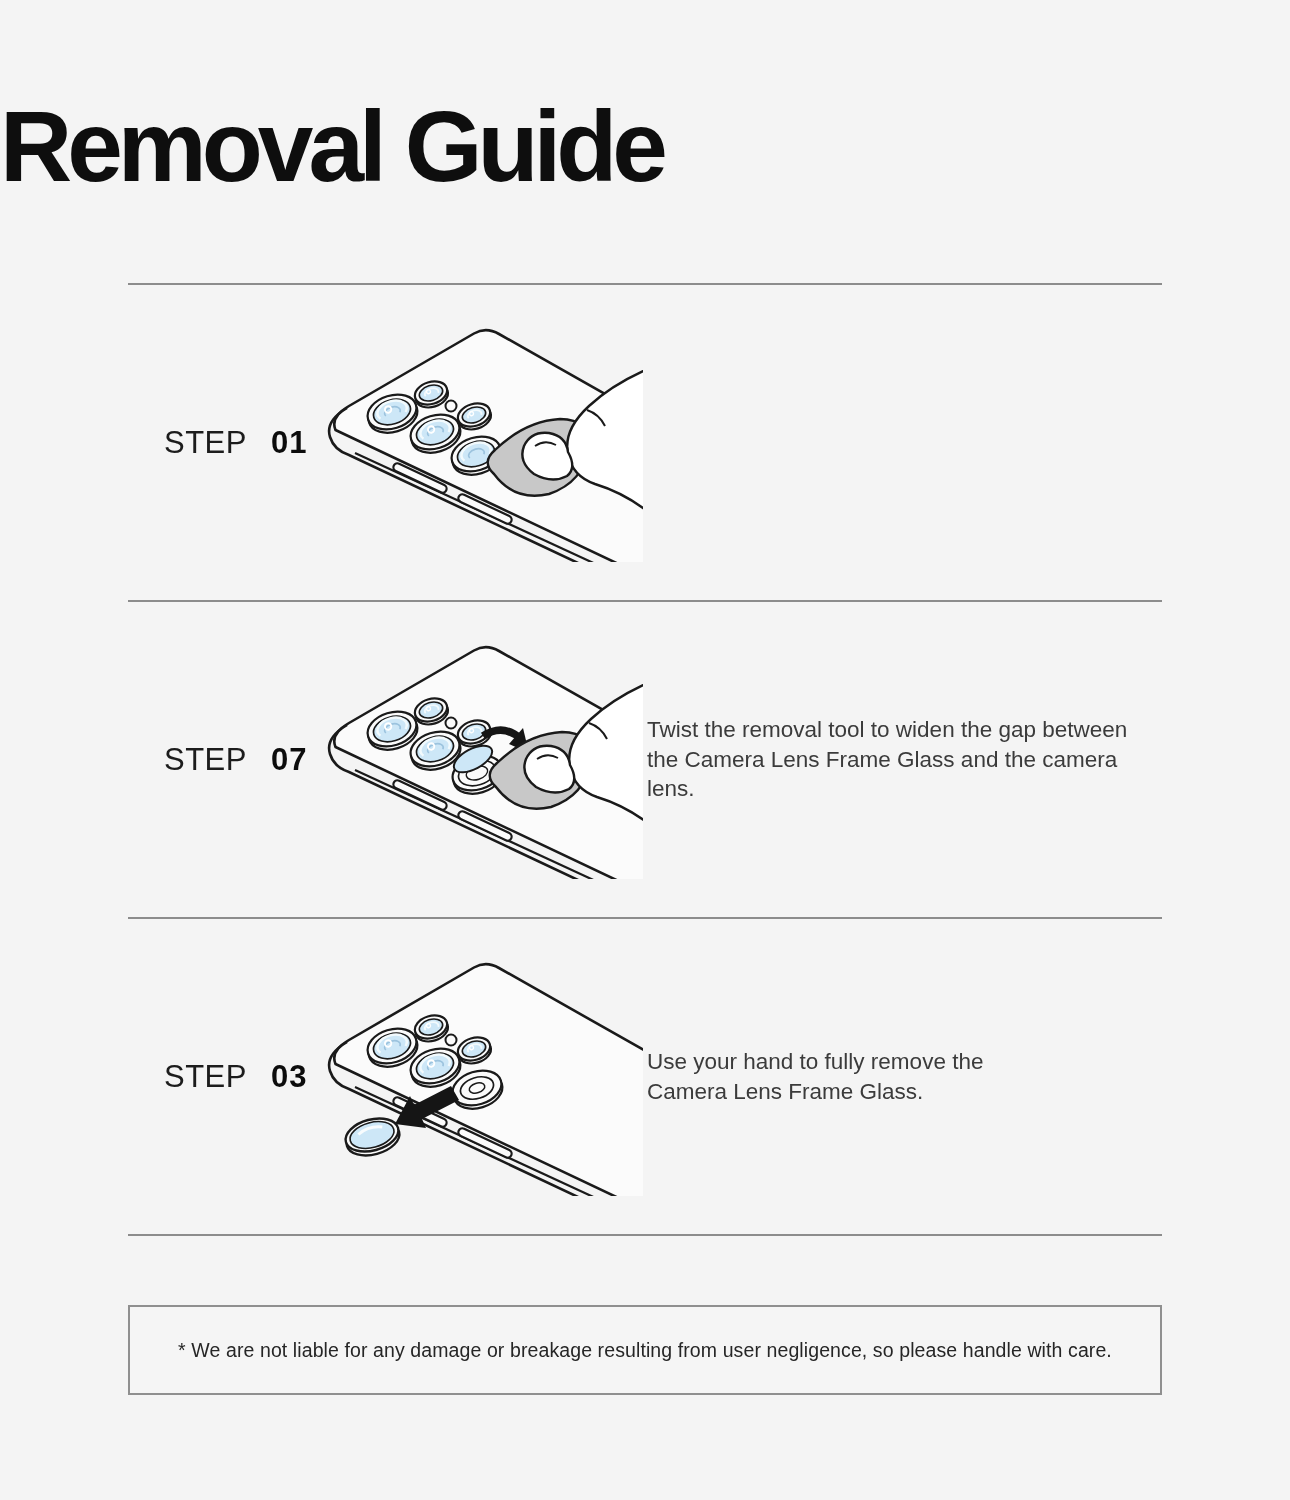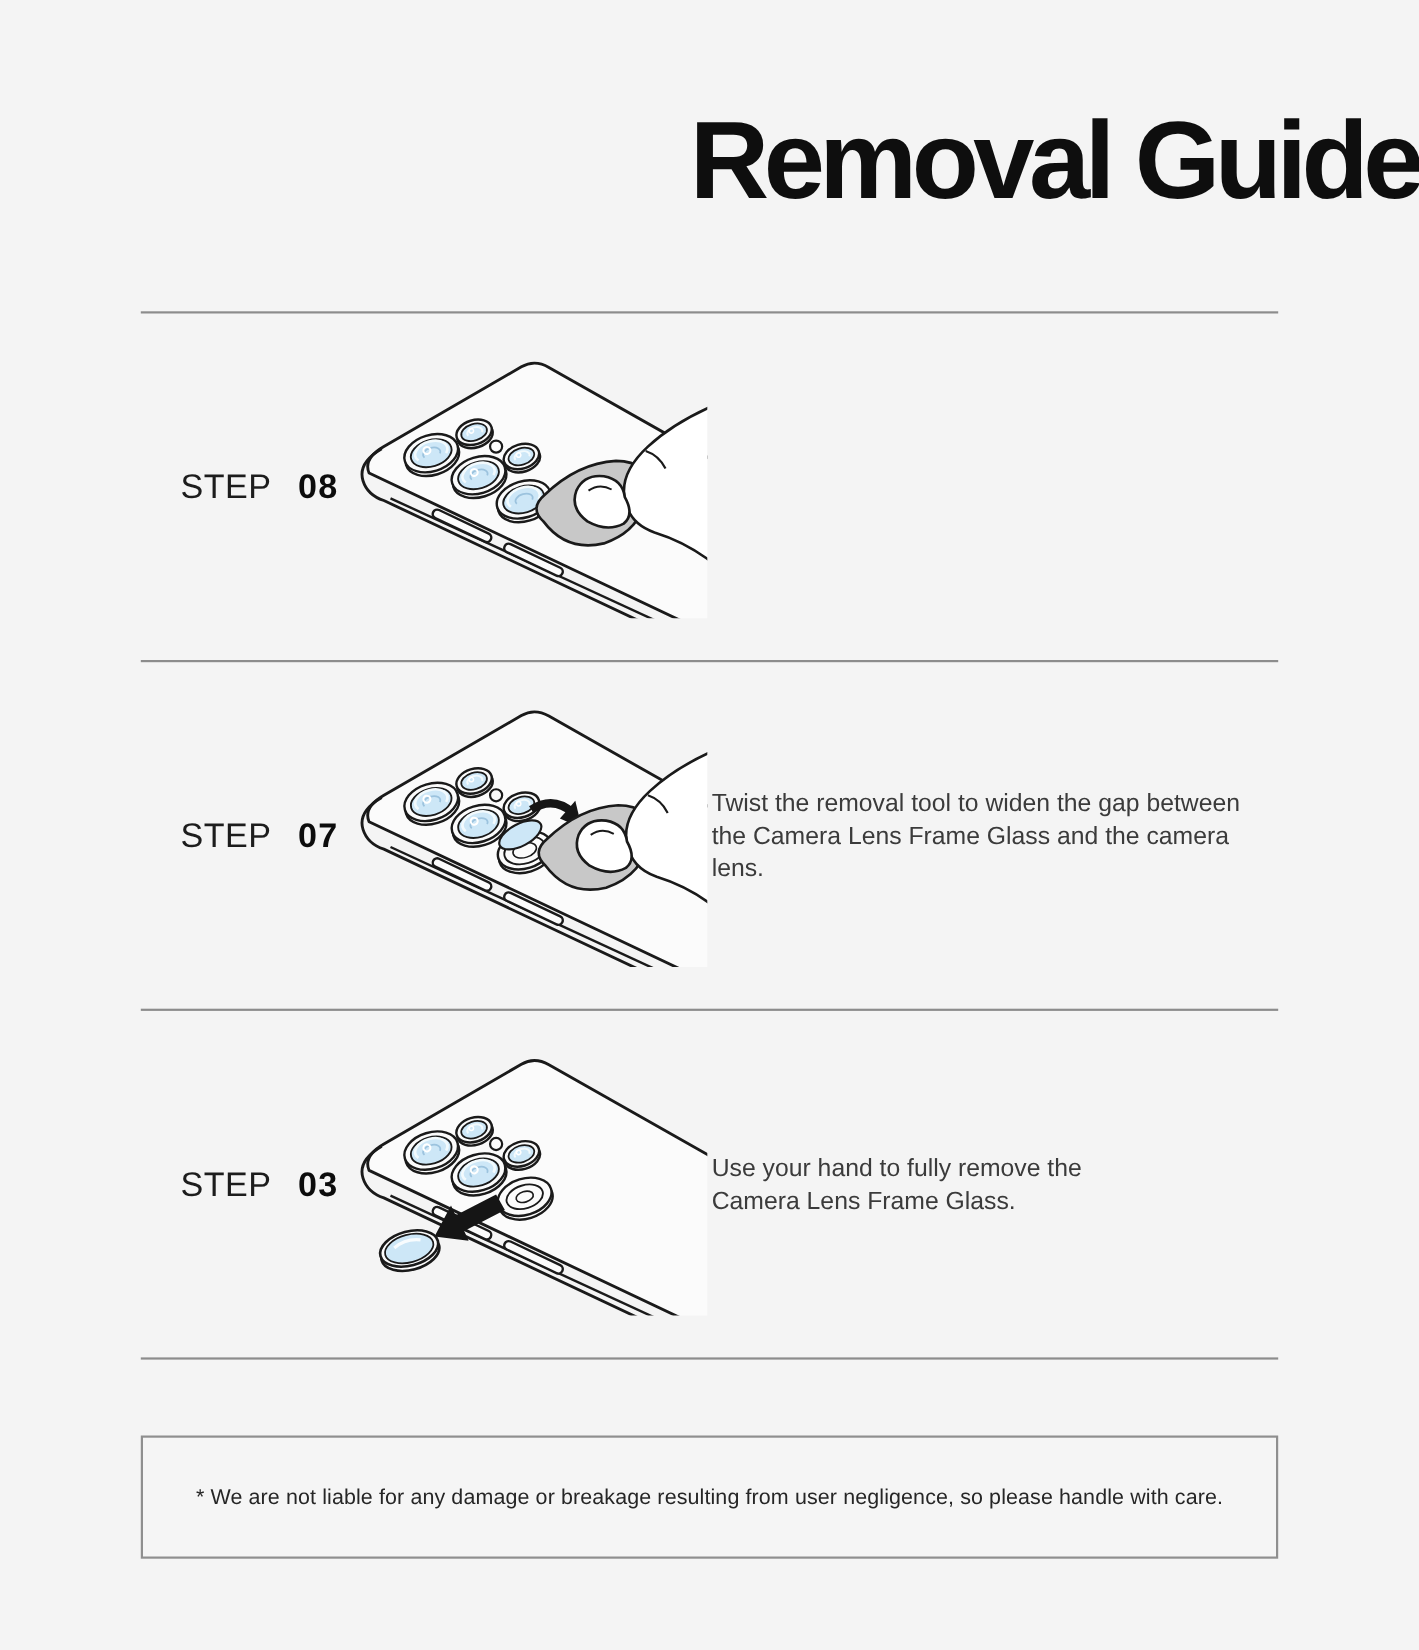--- a/index.html
+++ b/index.html
@@ -5,21 +5,21 @@
   html,body{margin:0;padding:0;background:#f4f4f4;}
   .page{
     position:relative;
     width:1290px;height:1500px;
     background:#f4f4f4;
     font-family:"Liberation Sans", sans-serif;
     overflow:hidden;
   }
   .title{
     position:absolute;top:94px;left:0;width:100%;
-    margin:0;text-align:right;
+    margin:0;text-align:left;
     font-size:100px;font-weight:700;letter-spacing:-5px;
     color:#0e0e0e;line-height:1.04;
   }
   .steps{
     position:absolute;top:283px;left:128px;width:1034px;
     border-bottom:2px solid #8c8c8c;
   }
   .step-row{
     display:flex;align-items:center;
     height:317px;box-sizing:border-box;
@@ -34,39 +34,39 @@
   .step-num{font-weight:700;color:#0c0c0c;letter-spacing:1px;}
   .step-illustration{flex:none;width:318px;height:238px;margin-left:29px;}
   .step-illustration svg{display:block;}
   .step-text{
     margin:0;padding-left:4px;
     font-size:22.5px;line-height:29.8px;color:#3b3b3b;
     white-space:pre-line;
   }
   .footer-note{
     position:absolute;left:128px;top:1305px;
-    width:1034px;height:112px;box-sizing:border-box;
+    width:1034px;height:90px;box-sizing:border-box;
     border:2px solid #8f8f8f;background:#f5f5f5;
     display:flex;align-items:center;justify-content:center;
   }
   .footer-note p{margin:0;font-size:19.5px;color:#262626;letter-spacing:0.1px;}
 </style>
 </head>
 <body>
 
 <div class="page">
 
   <h1 class="title">Removal Guide</h1>
 
   <div class="steps">
 
     <section class="step-row">
       <div class="step-label">
         <span class="step-word">STEP</span>
-        <span class="step-num">08</span>
+        <span class="step-num">01</span>
       </div>
       <div class="step-illustration">
         <svg width="318" height="238" viewBox="0 0 318 238">
 
           <g>
             <path d="M 340,104 L 174,10 Q 161,2.5 149,9.5 L 24,82 Q 5,93 10.5,106 L 340,262" fill="#fbfbfb" stroke="#1a1a1a" stroke-width="2.6" stroke-linejoin="round"></path>
             <path d="M 22,84 Q 0,97 5,113 Q 9,126 24,131 L 340,280" fill="none" stroke="#1a1a1a" stroke-width="2.6"></path>
             <path d="M 30,129 L 340,272" fill="none" stroke="#1a1a1a" stroke-width="2.2"></path>
             <g fill="#fbfbfb" stroke="#1a1a1a" stroke-width="2.2">
               <rect x="66" y="150" width="58" height="8" rx="4" transform="rotate(25.4 95 154)"></rect>

